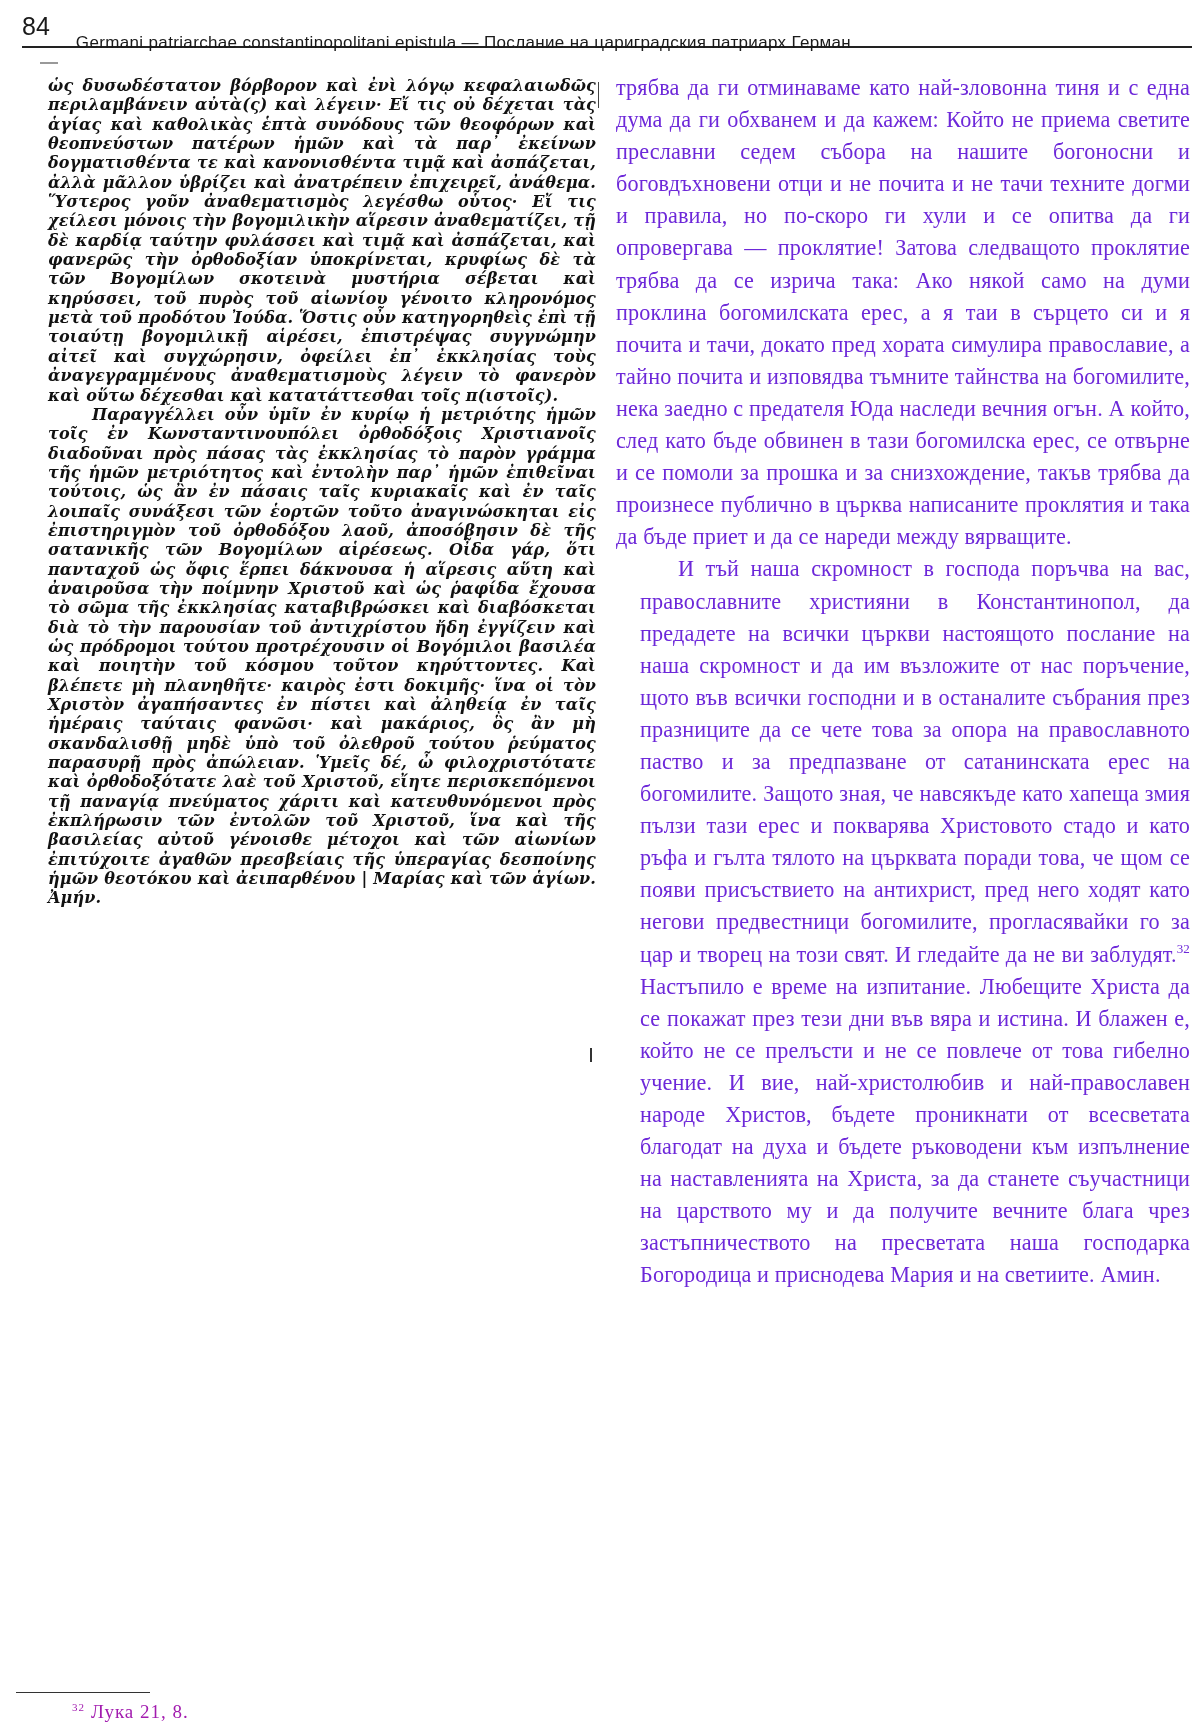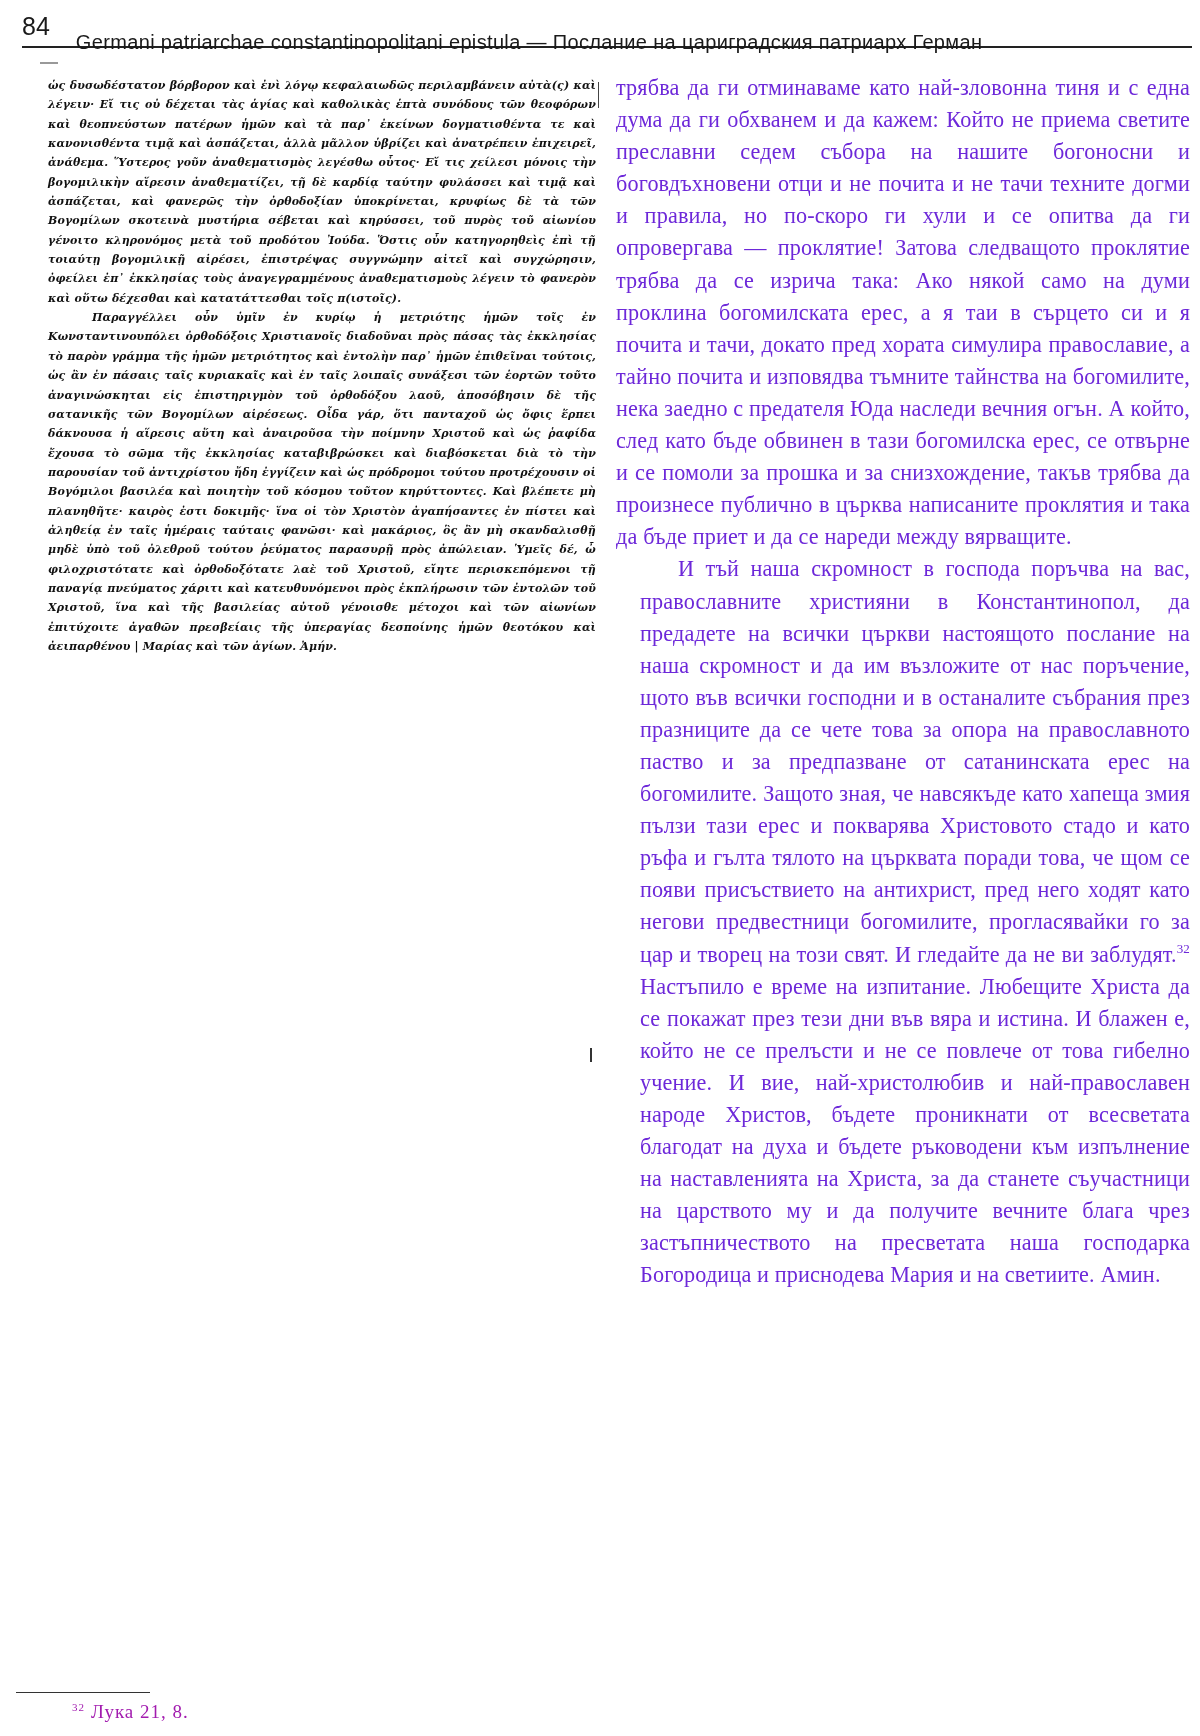--- a/index.html
+++ b/index.html
@@ -12,31 +12,31 @@
     position: absolute; left: 22px; top: 6px; width: 1170px; height: 40px;
     display: flex; align-items: center;
     border-bottom: 2px solid #222;
   }
   .page-number {
     font-family: "Liberation Sans", sans-serif;
     font-size: 25px; margin-right: 26px; color: #1a1a1a;
   }
   .running-title {
     font-family: "Liberation Sans", sans-serif;
-    font-size: 20px; letter-spacing: 0.35px; color: #1a1a1a;
+    font-size: 17px; letter-spacing: 0.35px; color: #1a1a1a;
     white-space: nowrap;
     margin-top: 33px;
   }
   .header-mark {
     position: absolute; left: 40px; top: 62px; width: 18px; height: 2px; background: #999;
   }
   .col-greek {
     position: absolute; left: 48px; top: 76px; width: 548px;
     font-family: "DejaVu Serif", serif; font-style: italic; font-weight: bold;
-    font-size: 11px; line-height: 19.35px; color: #111;
+    font-size: 16px; line-height: 19.35px; color: #111;
     text-align: justify; letter-spacing: 0.15px;
   }
   .col-greek p { margin: 0; text-indent: 0; }
   .col-greek p.indent { text-indent: 44px; }
   .greek-end-mark {
     position: absolute; left: 590px; top: 1048px; width: 2px; height: 14px; background: #333;
   }
   .greek-bracket {
     position: absolute; left: 598px; top: 82px; width: 1px; height: 26px; background: #444;
   }

